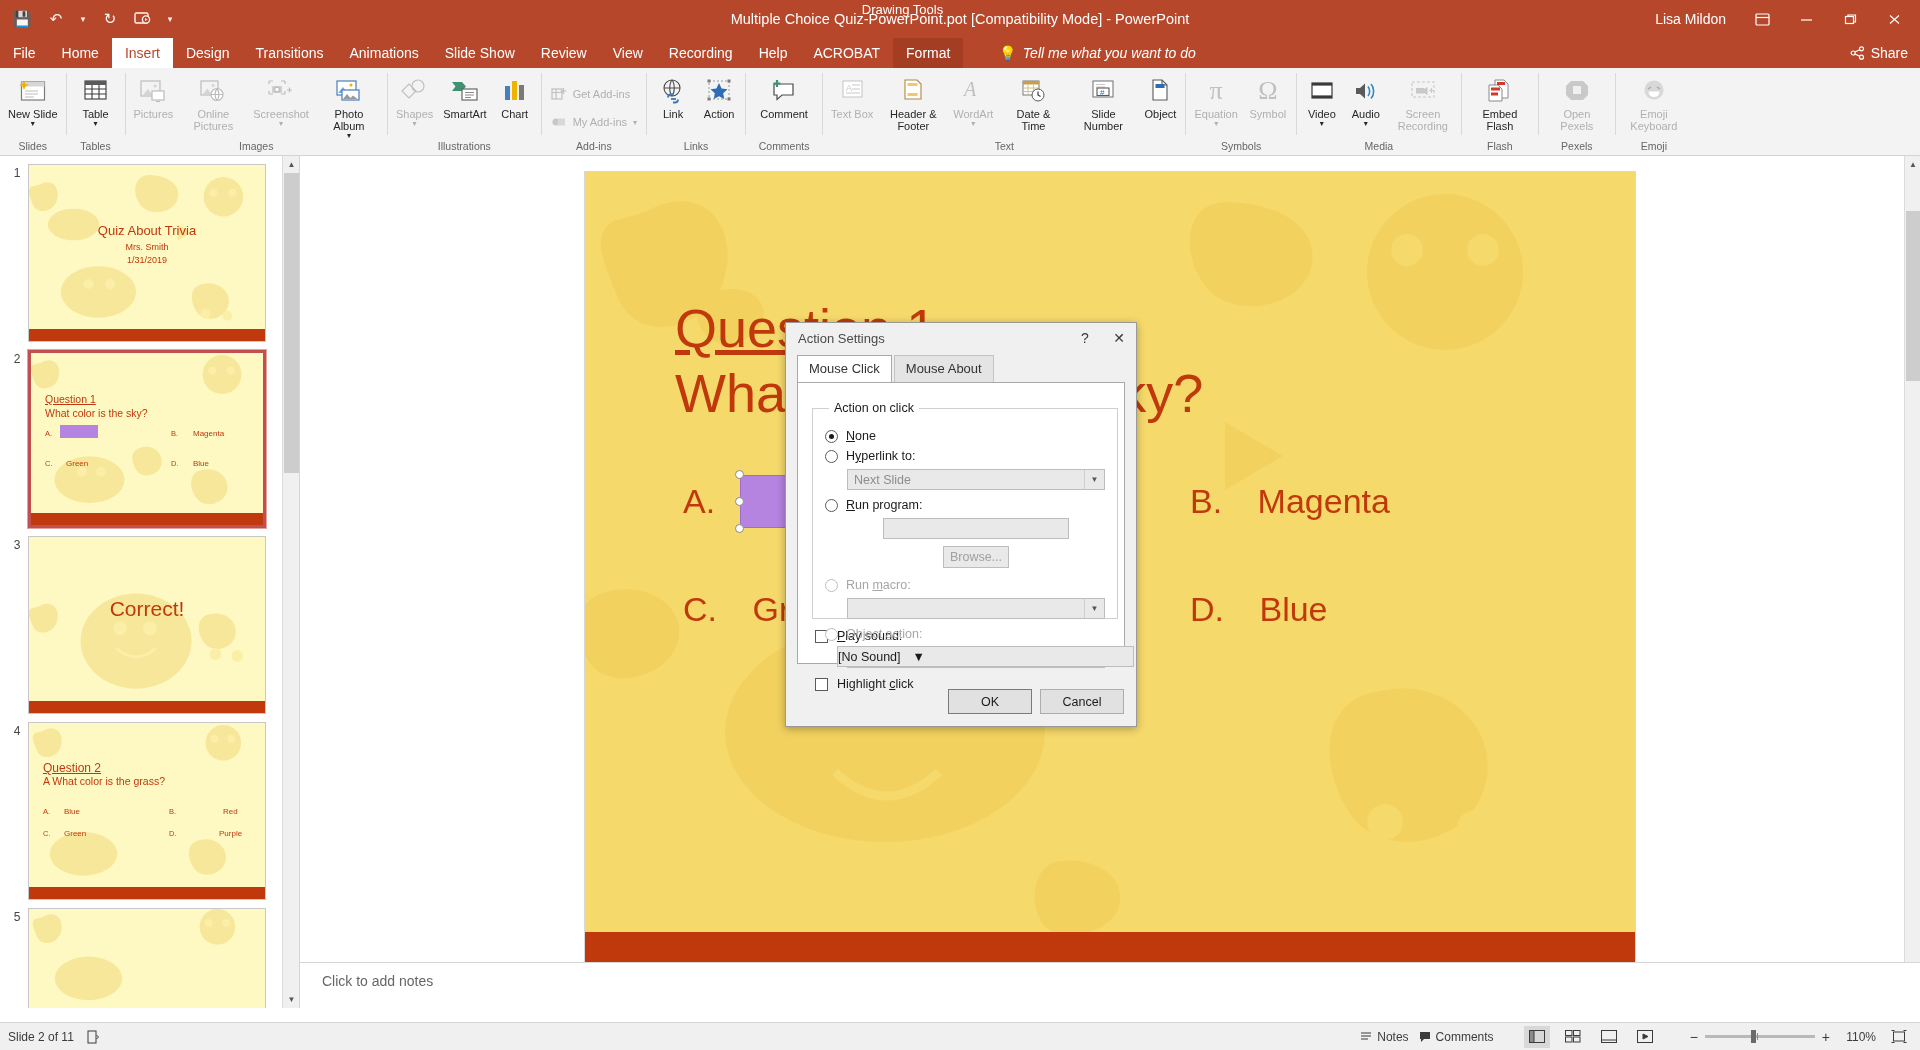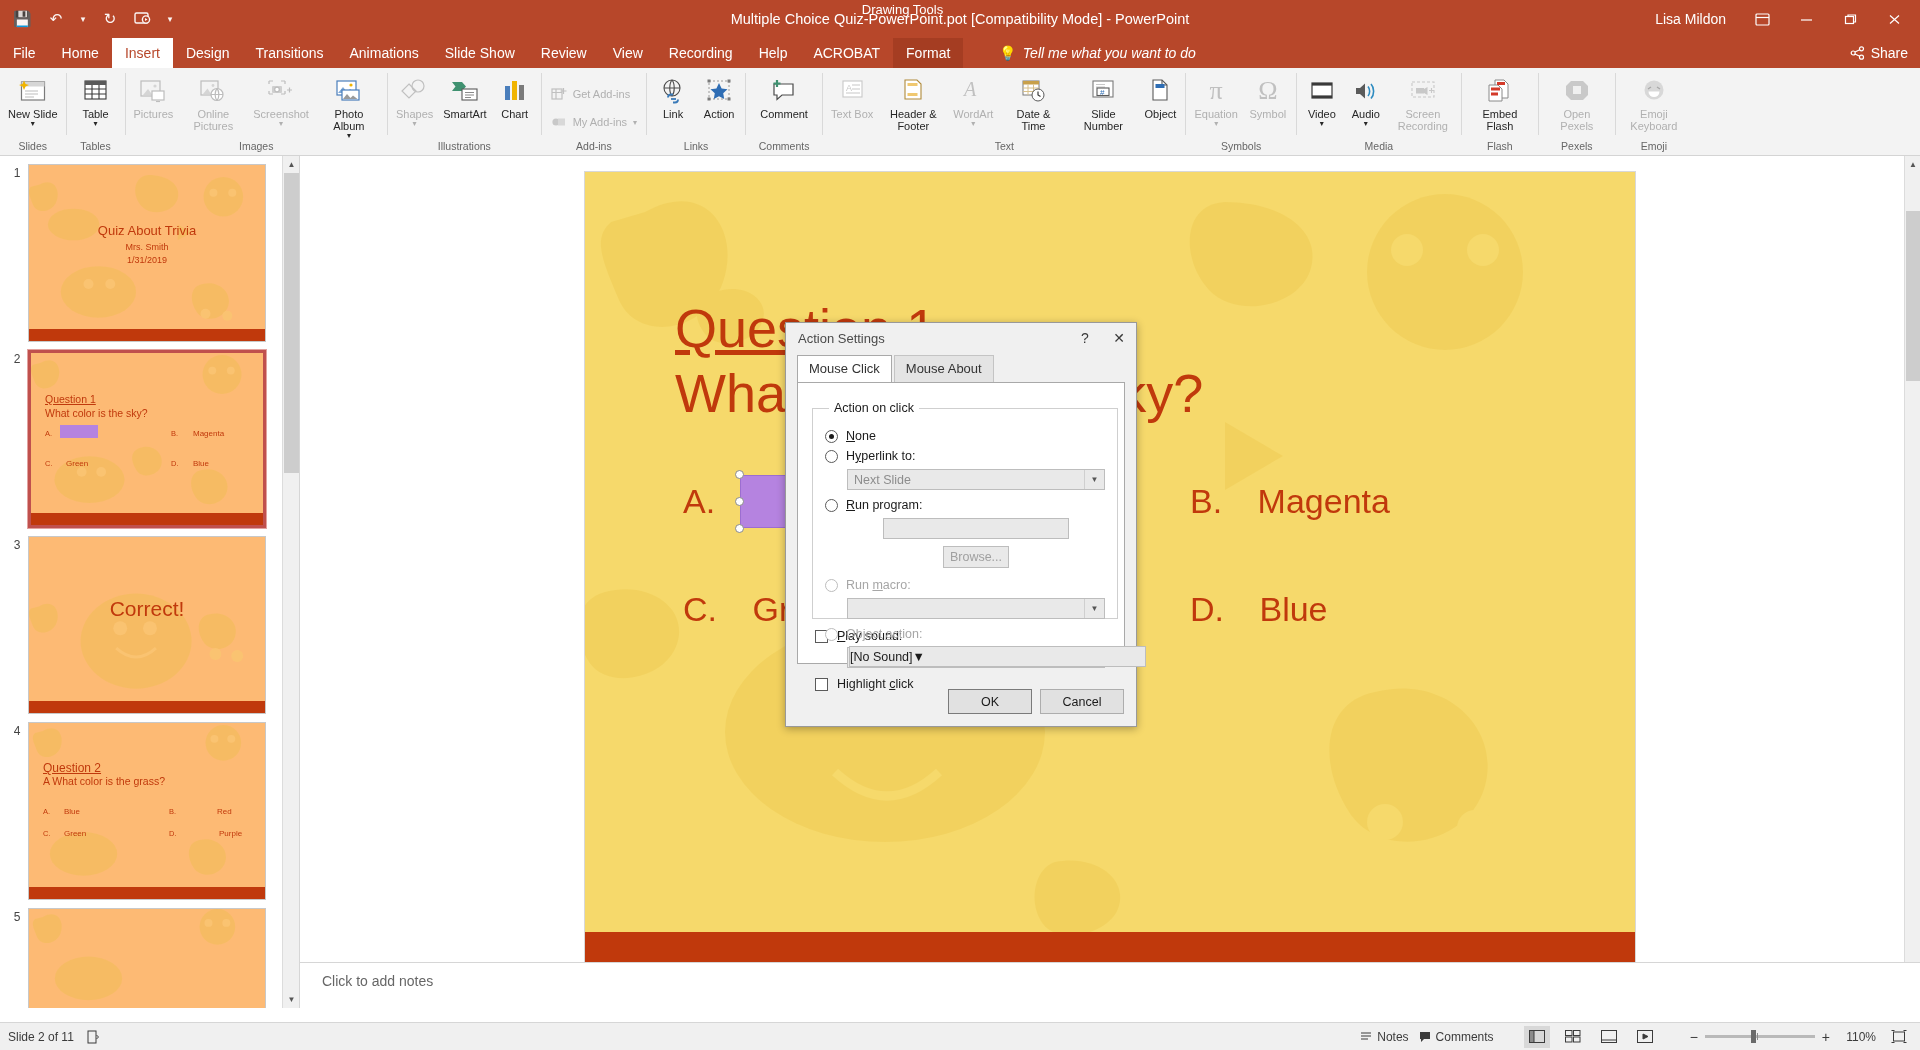--- a/index.html
+++ b/index.html
@@ -96,21 +96,21 @@
 
   
   .thumbpane {
     width: 300px; background: #ffffff; position: relative;
     border-right: 1px solid #d6d6d6; overflow: hidden;
   }
   .thumb-row { display: flex; padding: 8px 10px 0 6px; }
   .thumb-num { width: 22px; font-size: 12px; color: #444; padding-top: 2px; text-align: center; }
   .thumb {
     width: 238px; height: 178px; position: relative; border: 1px solid #c8c8c8;
-    overflow: hidden; background: #fdba74;
+    overflow: hidden; background: #fef9c3;
   }
   .thumb.selected { border: 3px solid #c0504d; outline: 1px solid #e2a29f; }
   .thumb-bar { position: absolute; left: 0; right: 0; bottom: 0; height: 12px; background: #c0390c; }
   .thumb-deco { position: absolute; inset: 0; opacity: .30; }
 
   .t-title { color: #c0390c; text-align: center; }
 
   .thumbscroll {
     position: absolute; right: 0; top: 0; bottom: 0; width: 17px; background: #f0f0f0;
     border-left: 1px solid #dcdcdc;
@@ -242,22 +242,22 @@
   .runprog-row { display: flex; align-items: center; gap: 7px; margin: 2px 0 10px 22px; flex-direction: column; }
   .txtin { width: 186px; height: 21px; border: 1px solid #bdbdbd; background: #e9e9e9; }
   .btn-browse {
     width: 66px; height: 22px; border: 1px solid #bdbdbd; background: #e9e9e9;
     font-size: 12.5px; color: #a0a0a0; display: flex; align-items: center; justify-content: center;
   }
 
   .chk-row { display: flex; align-items: center; gap: 9px; margin-top: 10px; padding-left: 3px; }
   .chkbox { width: 13px; height: 13px; border: 1px solid #5a5a5a; background: #fff; flex: none; }
   .sound-combo {
-    margin: 3px 0 0 37px; width: 297px; height: 21px; border: 1px solid #bdbdbd;
-    background: #e9e9e9; display: flex; align-items: center; position: relative;
+    margin: 3px 0 0 25px; width: 297px; height: 21px; border: 1px solid #bdbdbd;
+    background: #e9e9e9; display: flex; align-items: center; position: relative; gap: 12px;
   }
 
   .dlg-footer {
     position: absolute; right: 12px; bottom: 12px; display: flex; gap: 8px;
   }
   .dlg-btn {
     width: 84px; height: 25px; border: 1px solid #adadad; background: #e1e1e1;
     font-size: 12.5px; display: flex; align-items: center; justify-content: center; color: #1b1b1b;
   }
   .dlg-btn.default { border-color: #7a7a7a; }
@@ -815,21 +815,21 @@
               <circle cx="204" cy="16" r="4" fill="#f6d96b"></circle>
             <ellipse cx="55" cy="132" rx="34" ry="22"></ellipse>
             <path d="M172 118c16-4 30 8 26 22s-24 18-32 6-6-26 6-28z"></path>
           </g>
         </svg>
         <div style="position:absolute;left:14px;top:38px;color:#c0390c;font-size:12px;text-decoration:underline;">Question 2</div>
         <div style="position:absolute;left:14px;top:52px;color:#c0390c;font-size:10.5px;">A What color is the grass?</div>
         <div style="position:absolute;left:14px;top:84px;color:#c0390c;font-size:7.5px;">A.</div>
         <div style="position:absolute;left:35px;top:84px;color:#c0390c;font-size:8px;">Blue</div>
         <div style="position:absolute;left:140px;top:84px;color:#c0390c;font-size:7.5px;">B.</div>
-        <div style="position:absolute;left:156px;top:84px;color:#c0390c;font-size:8px;padding-left:32px;">Red</div>
+        <div style="position:absolute;left:162px;top:84px;color:#c0390c;font-size:8px;padding-left:32px;">Red</div>
         <div style="position:absolute;left:14px;top:106px;color:#c0390c;font-size:7.5px;">C.</div>
         <div style="position:absolute;left:35px;top:106px;color:#c0390c;font-size:8px;">Green</div>
         <div style="position:absolute;left:140px;top:106px;color:#c0390c;font-size:7.5px;">D.</div>
         <div style="position:absolute;left:162px;top:106px;color:#c0390c;font-size:8px;padding-left:28px;">Purple</div>
         <div class="thumb-bar"></div>
       </div>
     </div>
 
     <div class="thumb-row">
       <div class="thumb-num">5</div>

